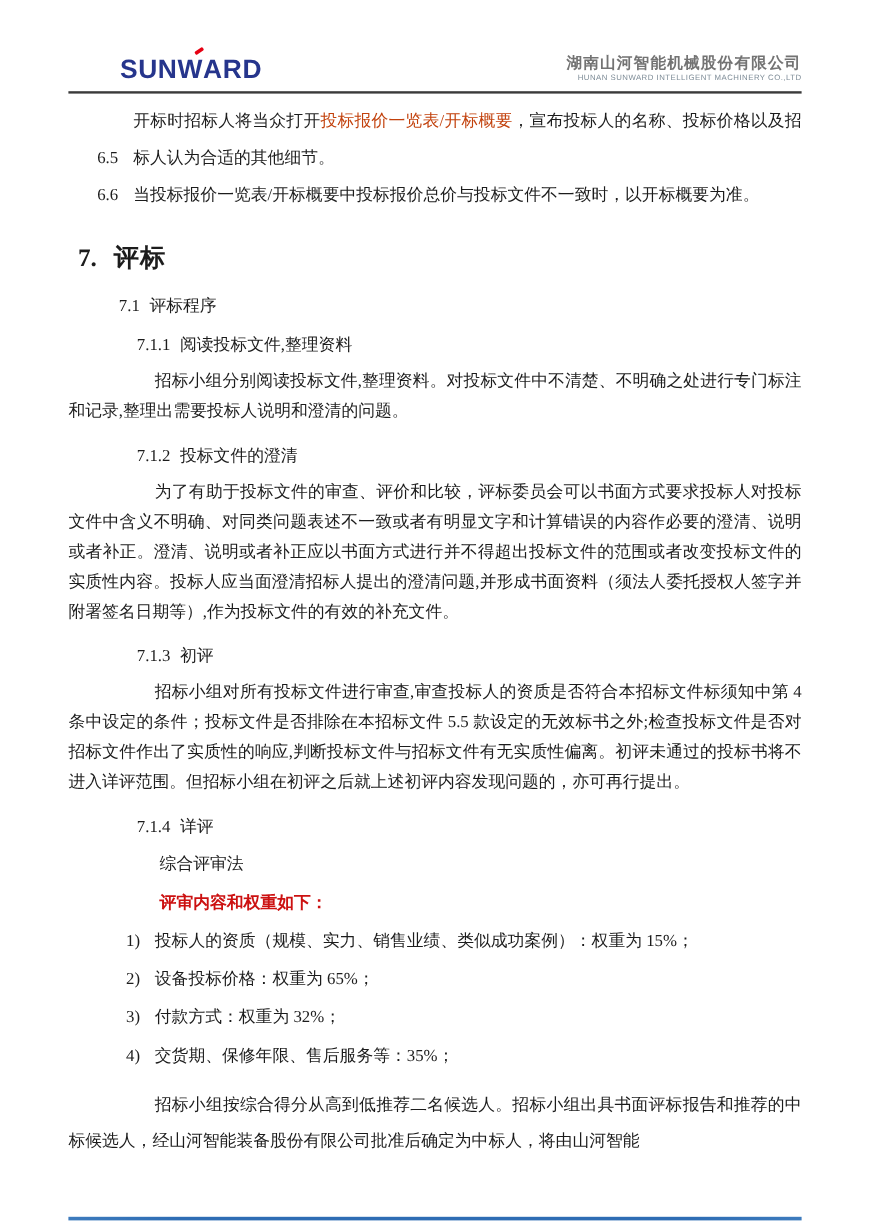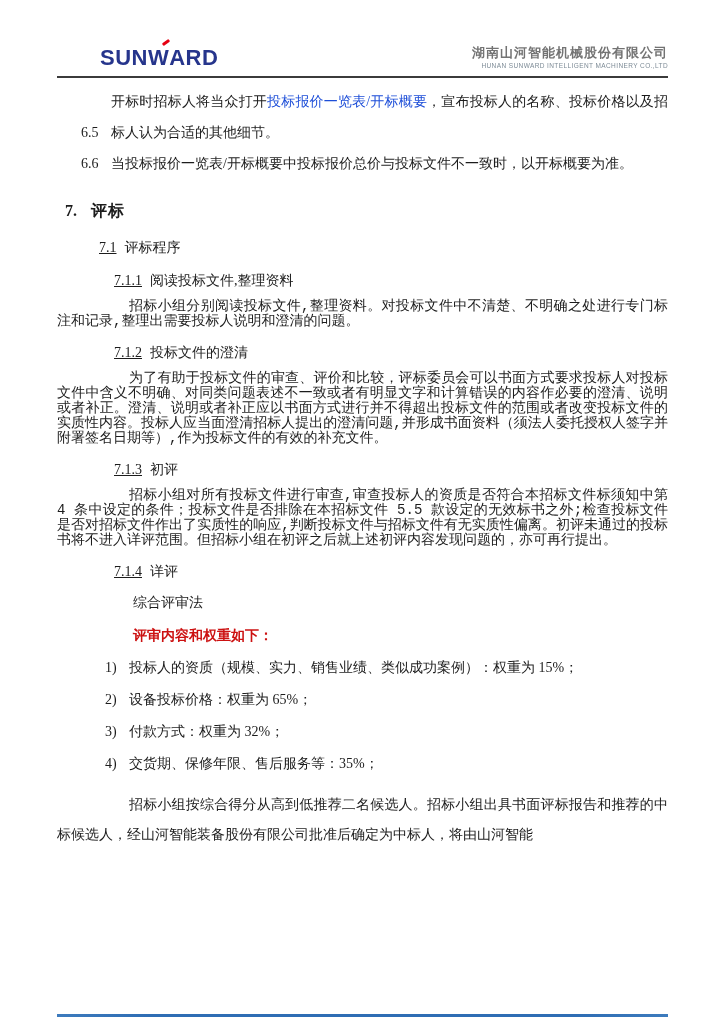--- a/index.html
+++ b/index.html
@@ -37,31 +37,31 @@
     font-family:"Liberation Sans","DejaVu Sans",sans-serif;
     font-size:6.5px; letter-spacing:0.4px; color:#7d8b96; margin-top:2px;
   }
   .hdr-rule { height:2px; background:#3b3b3b; margin-top:7px; }
 
   
   .clauses { margin-top:8px; }
   .clause { display:flex; margin-left:24px; line-height:31px; text-align:justify;align-items:flex-end; }
   .clause-num { width:30px; flex:0 0 30px; }
   .clause-body { flex:1; }
-  .red-inline { color:#1d4ed8; }
+  .red-inline { color:#c2410c; }
 
   
-  .h7 { margin-top:22px; font-size:16px; font-weight:bold; margin-left:8px; letter-spacing:1px; }
+  .h7 { margin-top:22px; font-size:21px; font-weight:bold; margin-left:8px; letter-spacing:1px; }
   .h7 .h7num { margin-right:14px; letter-spacing:0; }
   .h2lvl { margin-top:17px; margin-left:42px; }
   .h3lvl { margin-top:15px; margin-left:57px; }
-  .h2lvl .snum, .h3lvl .snum { margin-right:8px;text-decoration:underline; }
+  .h2lvl .snum, .h3lvl .snum { margin-right:8px; }
 
   
-  .para { margin-top:9px; line-height:15px; text-align:justify; text-indent:72px;font-family:Liberation Mono, monospace; }
+  .para { margin-top:9px; line-height:25px; text-align:justify; text-indent:72px; }
 
   .method { margin-top:13px; margin-left:76px; }
   .weights-heading { margin-top:15px; margin-left:76px; color:#cc1111; font-weight:bold; }
 
   .witem { display:flex; margin-left:48px; margin-top:14px; line-height:18px; }
   .witem-num { width:24px; flex:0 0 24px; }
 
   .final-para { margin-top:17px; line-height:30px; text-align:justify; text-indent:72px; }
 
   

